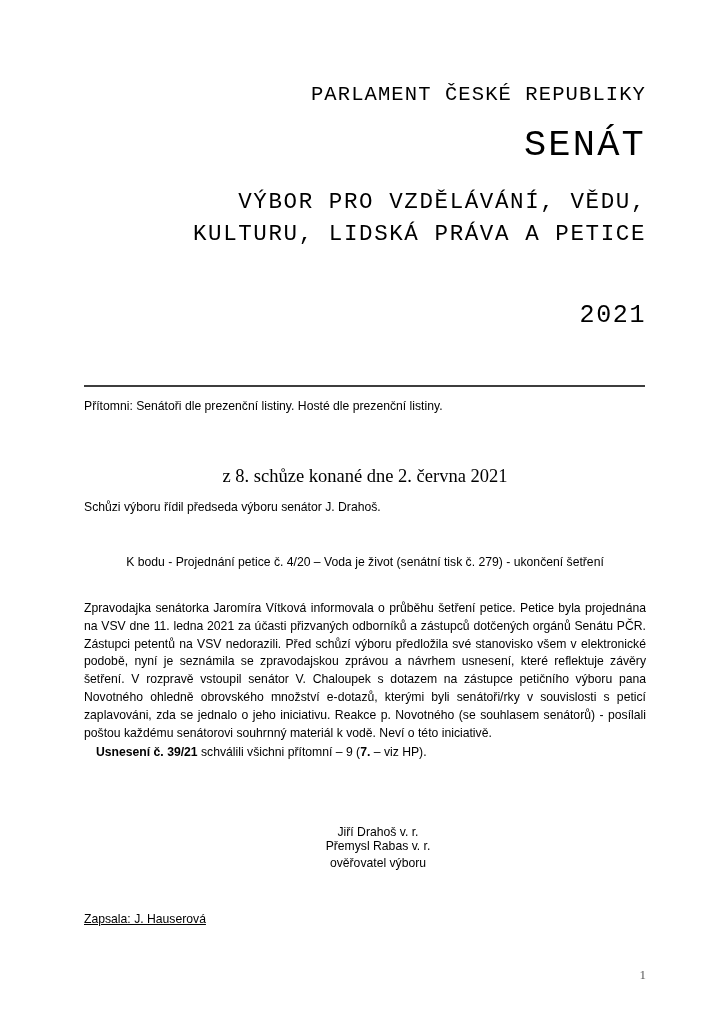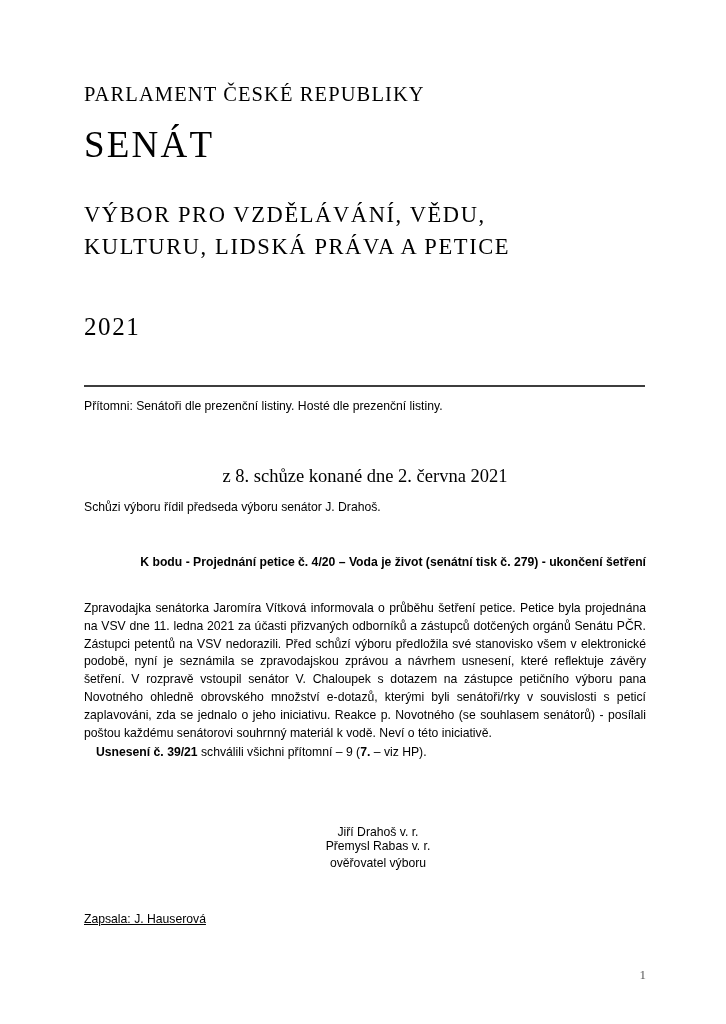--- a/index.html
+++ b/index.html
@@ -22,37 +22,37 @@
     height: 1024px;
     background: #fff;
   }
 
   
   .masthead {
     position: absolute;
     left: 84px;
     top: 82px;
     width: 562px;
-    text-align: left;
-    font-family: Liberation Serif, serif;
+    text-align: right;
+    font-family: Liberation Mono, monospace;
   }
   .parliament-line {
     font-size: 20.5px;
     letter-spacing: 1.1px;
     line-height: 1.25;
     white-space: nowrap;
   }
   .senat-line {
     font-size: 37px;
     letter-spacing: 2.2px;
     line-height: 1.25;
     margin-top: 14px;
   }
   .committee-block {
-    margin-top: 31px;
+    margin-top: 19px;
     font-size: 22.5px;
     letter-spacing: 1.6px;
     line-height: 1.42;
   }
   .committee-block .cl {
     display: block;
     white-space: nowrap;
   }
   .year-line {
     margin-top: 50px;
@@ -107,23 +107,23 @@
     font-size: 12.2px;
   }
 
   
   .agenda-heading {
     position: absolute;
     left: 84px;
     top: 554px;
     width: 562px;
     font-size: 12.2px;
-    font-weight: bold;
+    font-weight: normal;
     line-height: 1.38;
-    text-align: right;
+    text-align: center;
   }
   .body-paragraph {
     position: absolute;
     left: 84px;
     top: 600px;
     width: 562px;
     font-size: 12.2px;
     line-height: 1.46;
     text-align: justify;
     text-justify: inter-word;

